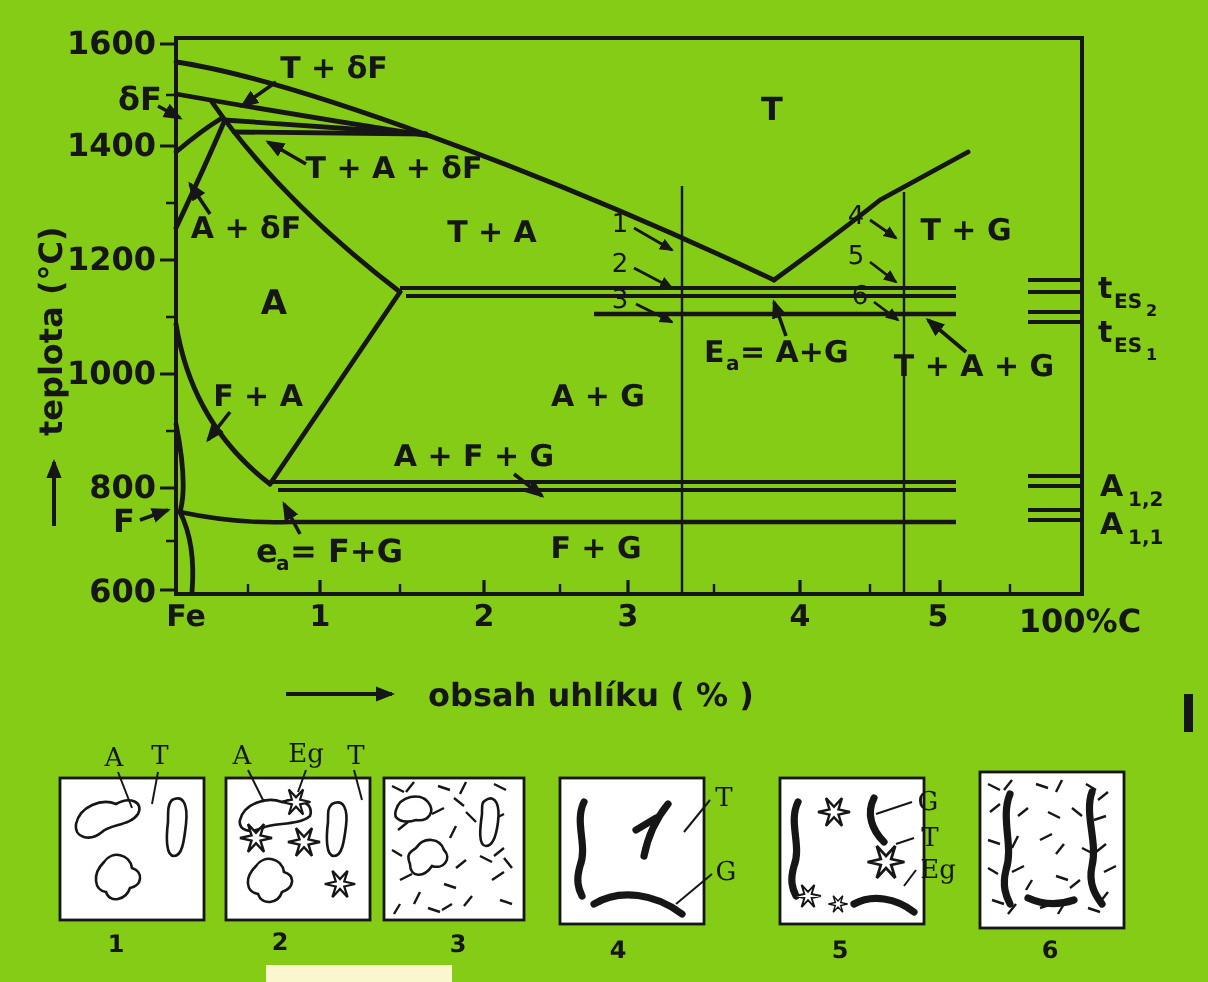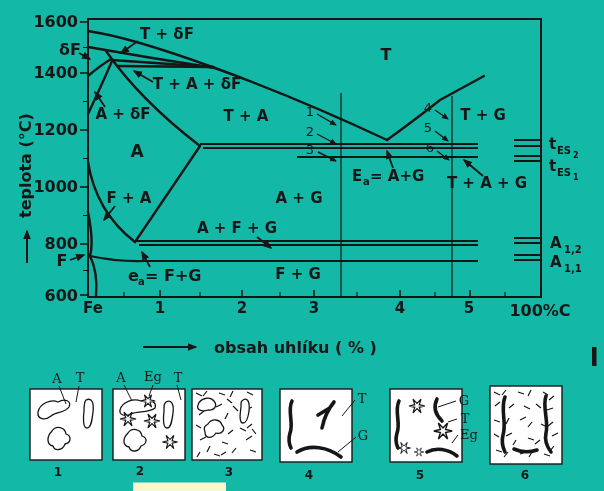--- a/index.html
+++ b/index.html
@@ -1,16 +1,16 @@
 <!DOCTYPE html>
 <html><head>
 <meta charset="utf-8">
 <style>
   html,body{margin:0;padding:0;background:#ffffff;}
-  #stage{position:relative;width:604px;height:491px;background:#14b8a6;overflow:hidden;
+  #stage{position:relative;width:604px;height:491px;background:#84cc16;overflow:hidden;
          font-family:"DejaVu Sans",sans-serif;}
   svg{position:absolute;left:0;top:0;}
   text{fill:#161616;}
   .tick-lbl{font-size:16px;font-weight:bold;}
   .xtick-lbl{font-size:15px;font-weight:bold;}
   .phase{font-size:15px;font-weight:bold;}
   .phase-big{font-size:17px;font-weight:bold;}
   .phase-med{font-size:16px;font-weight:bold;}
   .marker-num{font-size:13px;font-weight:normal;}
   .sub1{font-size:10px;font-weight:bold;}

